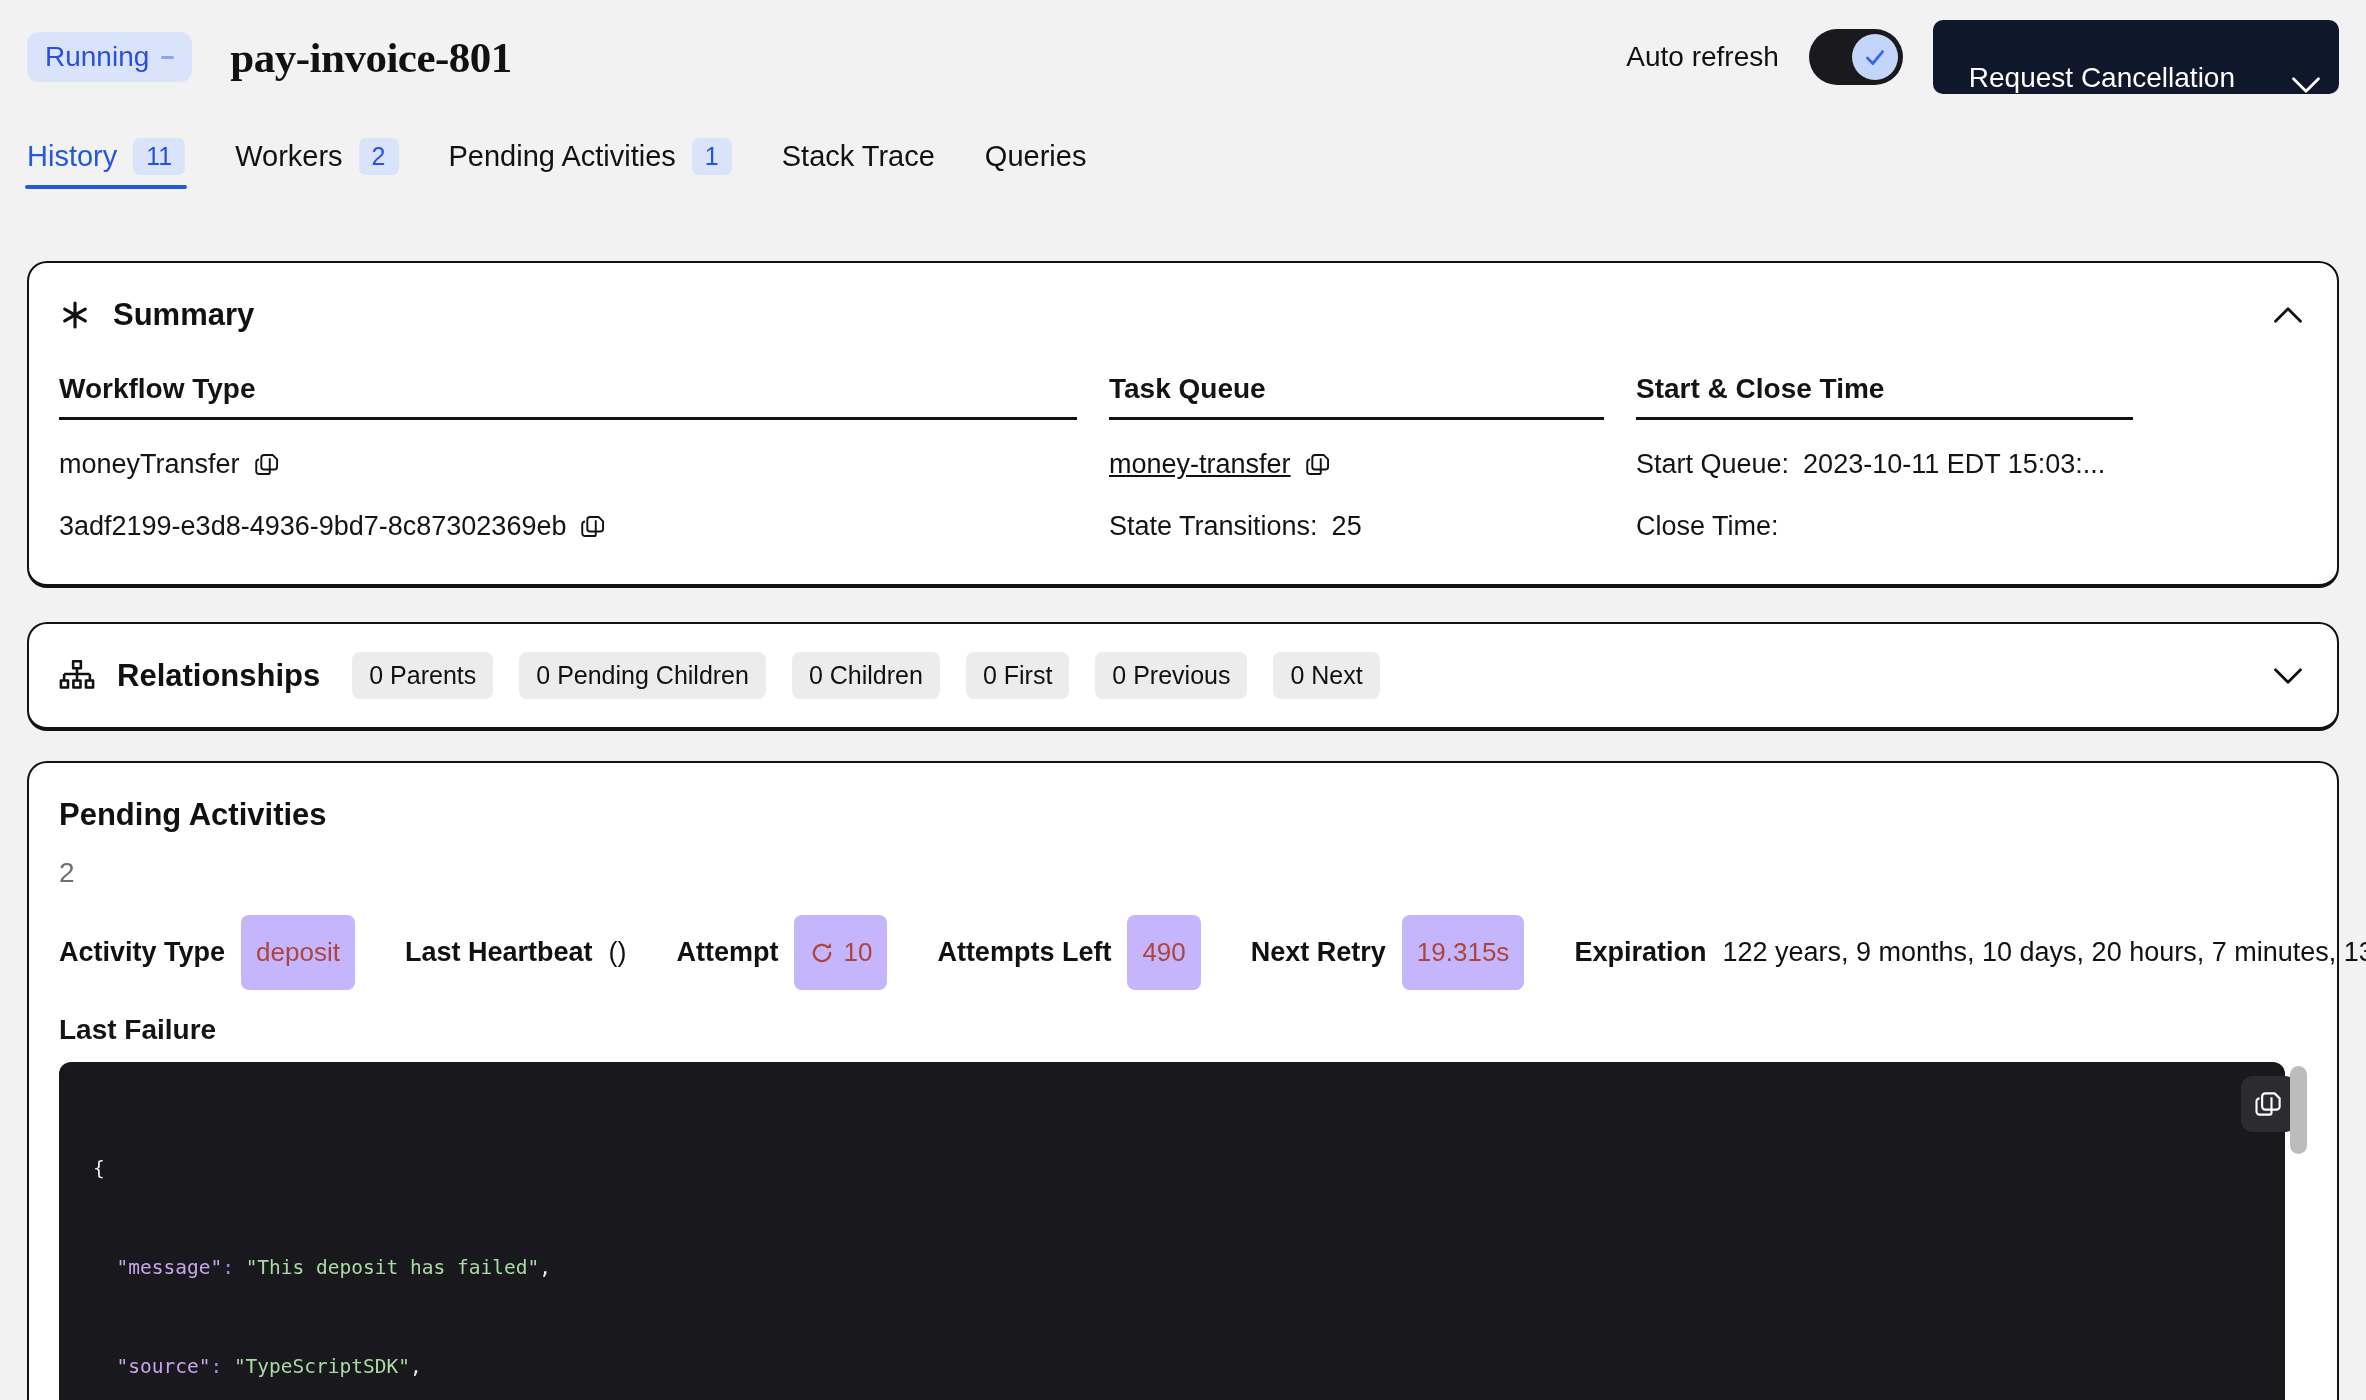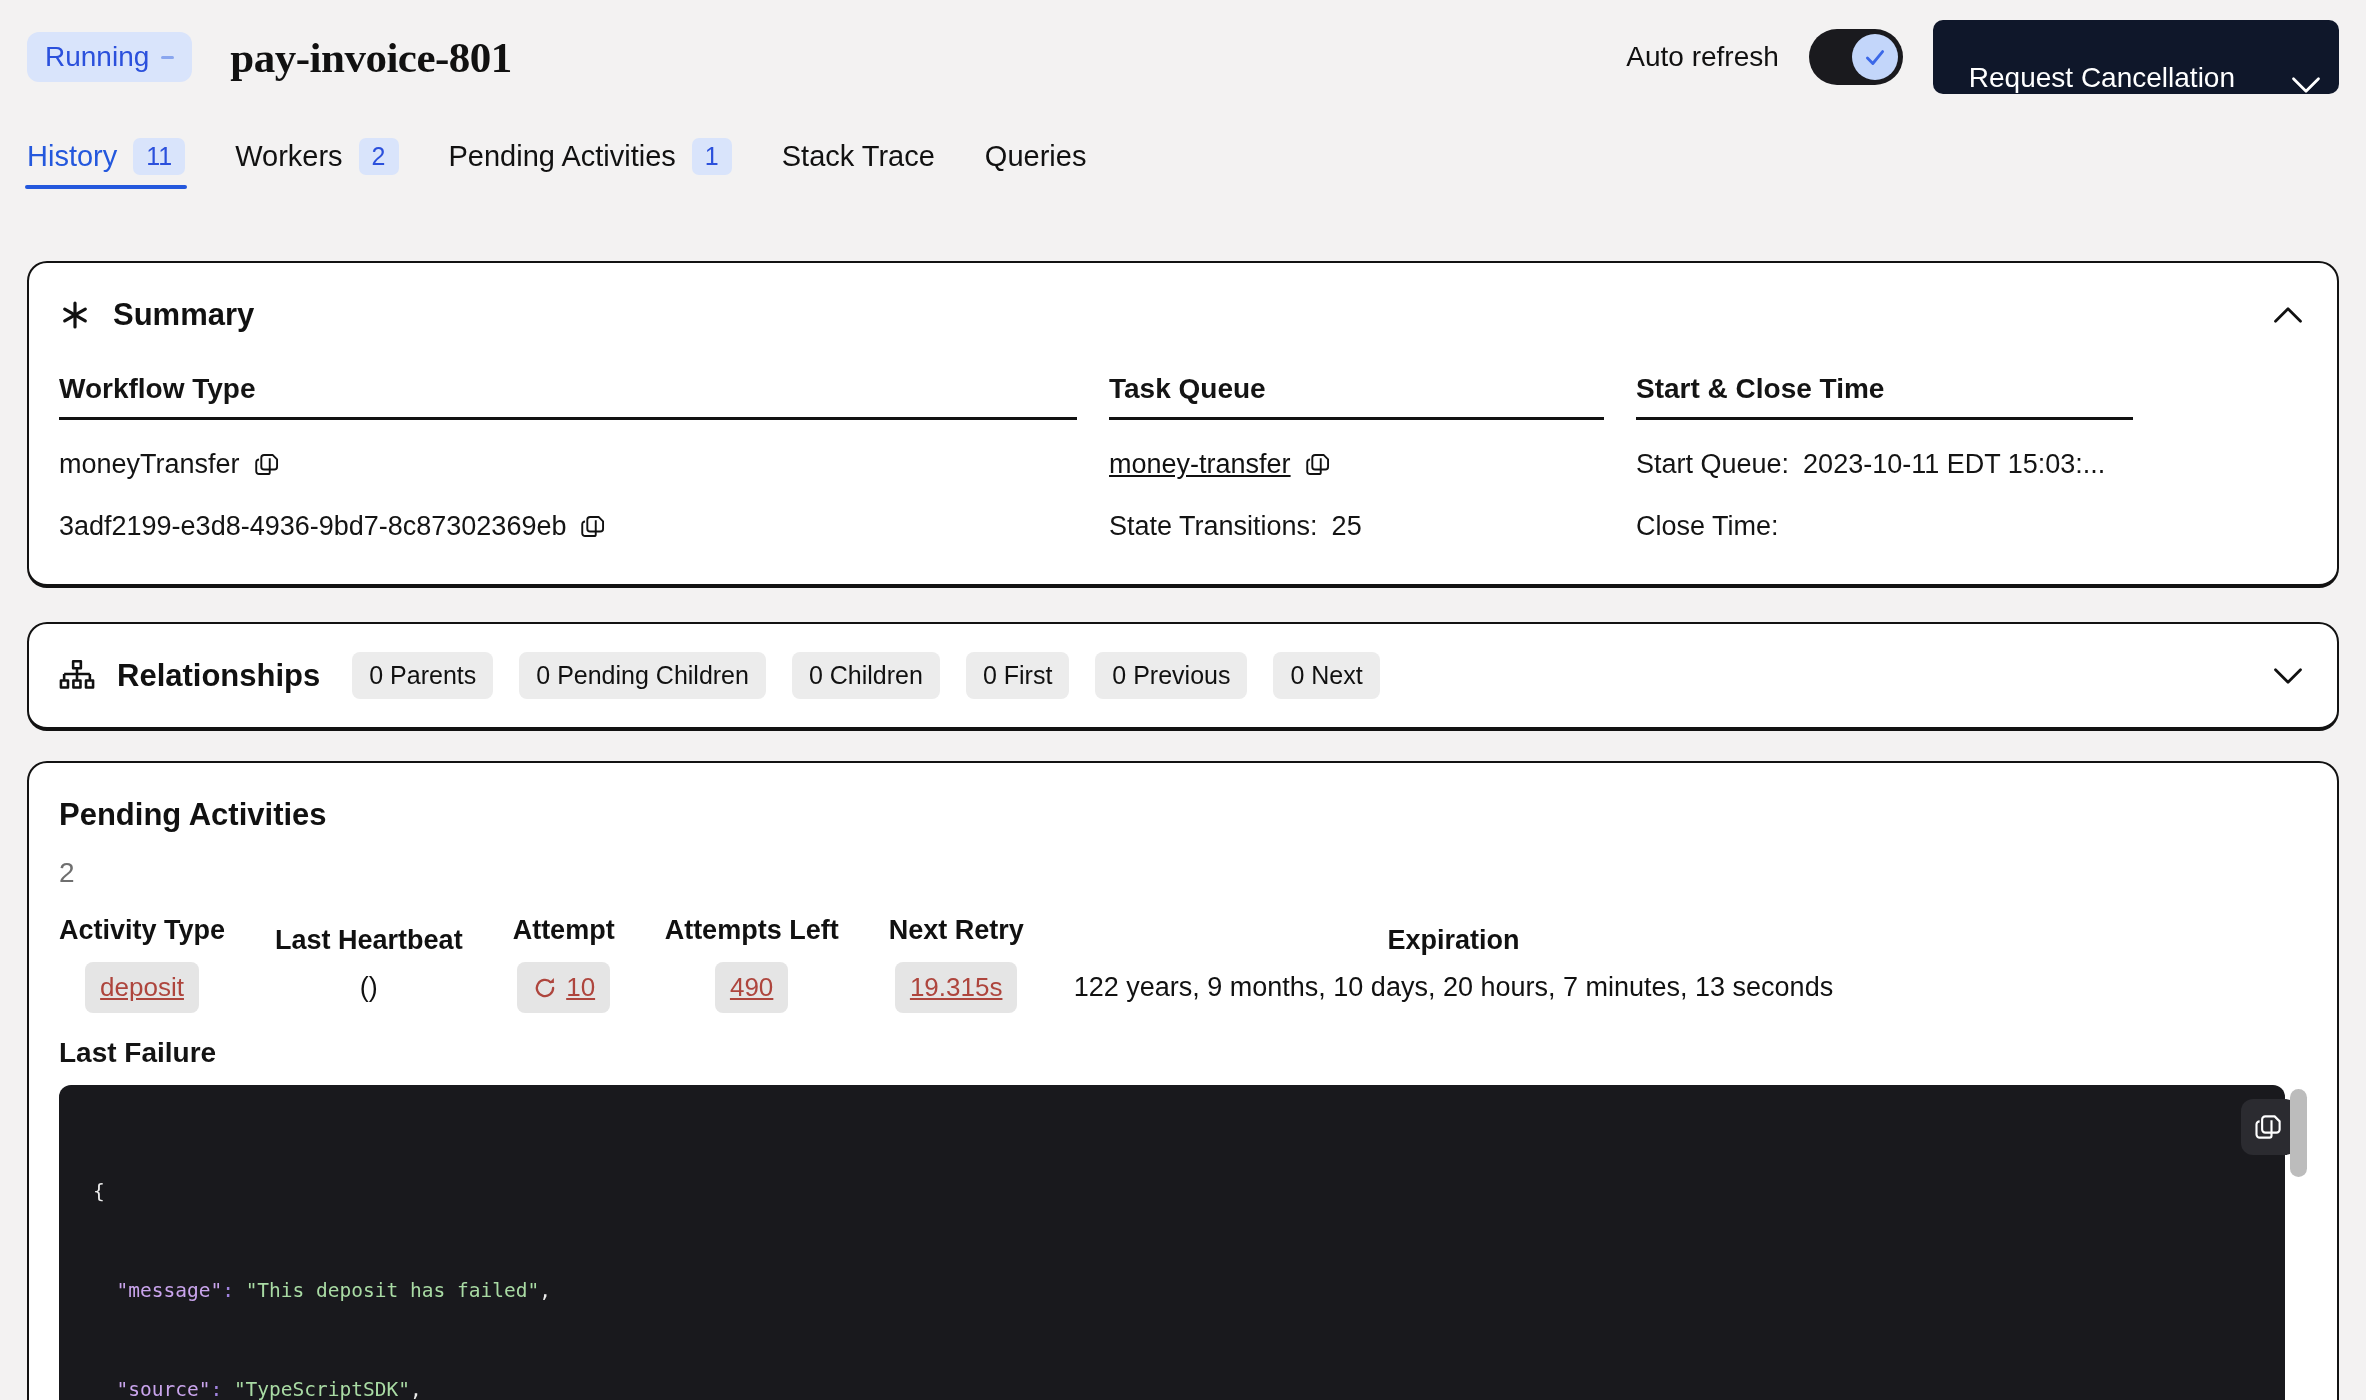--- a/index.html
+++ b/index.html
@@ -85,27 +85,27 @@
   .card.relationships { margin-top: 34px; padding: 28px 30px; display: flex; align-items: center; gap: 22px; }
   .rel-badges { display: flex; gap: 26px; margin-left: 10px; }
   .gray-badge {
     background: #ececec; color: #111; font-size: 25px;
     padding: 9px 17px; border-radius: 8px; white-space: nowrap;
   }
 
   .card.pending { margin-top: 30px; padding: 34px 30px 28px 30px; }
   .pa-count { margin-top: 24px; font-size: 28px; color: #6f6f6f; }
   .pa-fields { margin-top: 26px; display: flex; align-items: center; column-gap: 50px; flex-wrap: nowrap; }
-  .pa-field { display: flex; align-items: center; gap: 16px; white-space: nowrap; flex-direction: column; }
+  .pa-field { display: flex; align-items: center; gap: 16px; white-space: nowrap; }
   .pa-label { font-size: 27px; font-weight: 700; color: #111; }
   .pa-value { font-size: 27px; color: #111; }
   .pink-badge {
     display: inline-flex; align-items: center; gap: 8px;
-    background: #e5e5e5; color: #ae453d; font-size: 26px;
-    padding: 10px 15px; border-radius: 8px; text-decoration: underline;
+    background: #c4b5fd; color: #ae453d; font-size: 26px;
+    padding: 22px 15px; border-radius: 8px;
   }
   .last-failure-label { margin-top: 24px; font-size: 28px; font-weight: 700; }
 
   .code-wrap { position: relative; margin-top: 16px; margin-right: 22px; }
   .code-block {
     background: #19191d; border-radius: 12px;
     padding: 24px 0 22px 34px; overflow: hidden;
     font-family: "DejaVu Sans Mono", "Liberation Mono", monospace;
     font-size: 19.5px; line-height: 33px; color: #ececec;
     white-space: pre;

